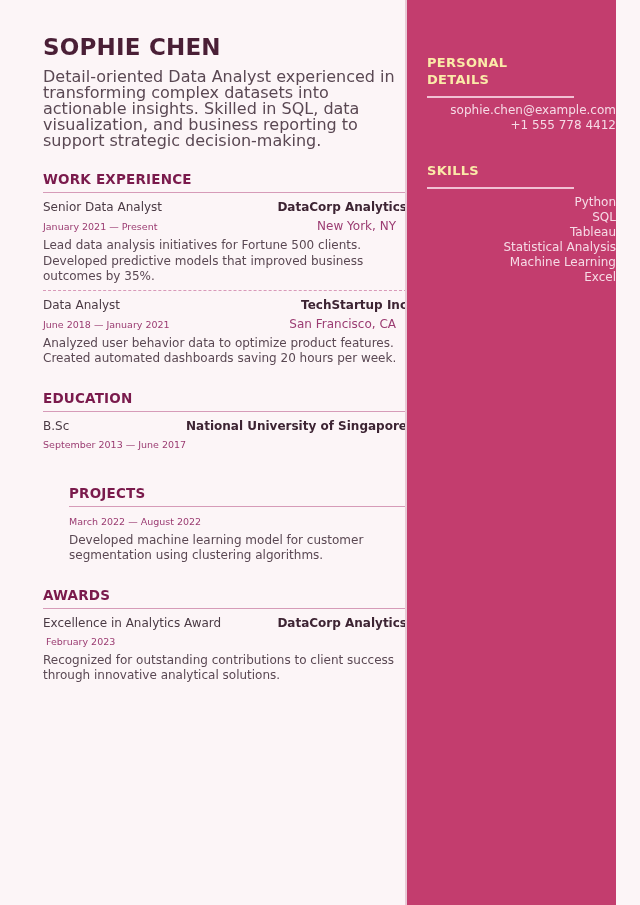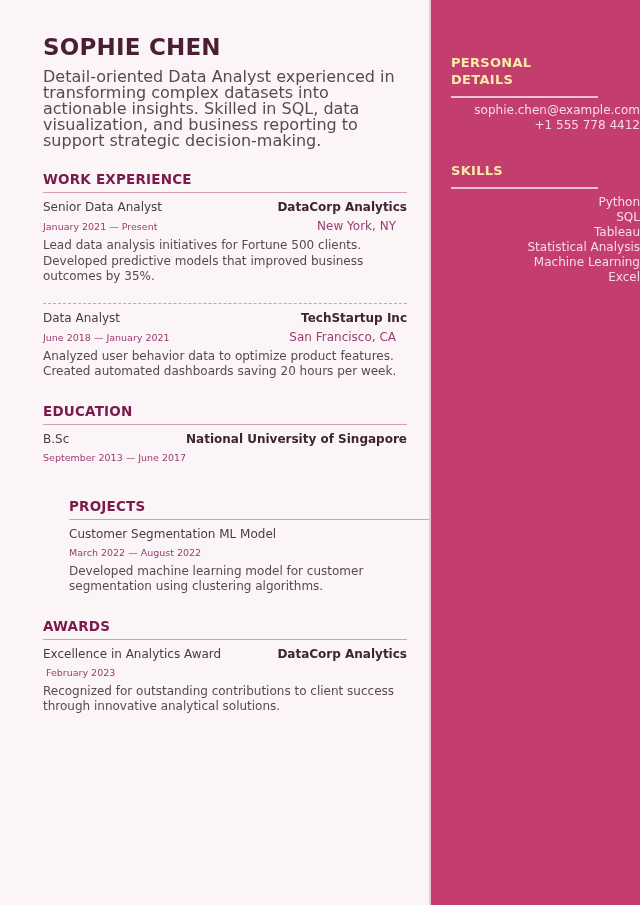--- a/index.html
+++ b/index.html
@@ -9,42 +9,42 @@
       background: #fcf5f7;
       position: relative;
       color: #4a3a44;
     }
     .main {
       position: absolute; left: 0; top: 0; width: 429px; height: 905px;
       background: #fcf5f7;
       padding: 34px 22px 0 43px;
     }
     .sidebar {
-      position: absolute; left: 429px; top: 0; width: 211px; height: 905px;
+      position: absolute; left: 405px; top: 0; width: 211px; height: 905px;
       background: #c33d6e;
       border-left: 2px solid #e8c9d5;
       padding: 54px 0 0 20px;
     }
     .name {
       font-size: 23px; font-weight: bold; color: #4a1f36;
       letter-spacing: 0.2px; line-height: 26px;
     }
     .summary {
       font-size: 16px; line-height: 16px; color: #5a4853;
       margin-top: 9px; width: 370px;
     }
     .section { margin-top: 20px; width: 364px; }
     .section-title {
       font-size: 13.5px; font-weight: bold; color: #7a1a4c;
       letter-spacing: 0.2px; line-height: 17px;
       padding-bottom: 4px;
       border-bottom: 1.5px solid #d69bb8;
     }
     .entry { padding-top: 5px; }
-    .entry.sep-top { border-top: 1px dashed #d99ab9; margin-top: 18px; }
+    .entry.sep-top { border-top: 1px dashed #d99ab9; margin-top: 5px; }
     .row { display: flex; justify-content: space-between; align-items: baseline; }
     .role { font-size: 12px; color: #4a3a44; line-height: 18px; }
     .org { font-size: 12px; font-weight: bold; color: #3d2433; line-height: 18px; }
     .date { font-size: 9.5px; color: #9b3c72; line-height: 20px; }
     .date.indent { padding-left: 3px; }
     .loc { font-size: 12px; color: #9b3c72; line-height: 20px; padding-right: 11px; }
     .desc { font-size: 12px; line-height: 15.5px; color: #5a4853; margin-top: 1px; }
 
     .side-title {
       font-size: 13px; font-weight: bold; color: #fbeaa8;
@@ -101,23 +101,20 @@
       <div class="row">
         <span class="date">September 2013 — June 2017</span>
       </div>
     </div>
   </div>
 
   <div class="section" style="margin-top:30px;margin-left:26px;">
     <div class="section-title">PROJECTS</div>
     <div class="entry">
       <div class="row">
-        <span class="role">Customer Segmentation ML Model</span>
-      </div>
-      <div class="row">
         <span class="date">March 2022 — August 2022</span>
       </div>
       <div class="desc">Developed machine learning model for customer segmentation using clustering algorithms.</div>
     </div>
   </div>
 
   <div class="section" style="margin-top:23px;">
     <div class="section-title">AWARDS</div>
     <div class="entry">
       <div class="row">

